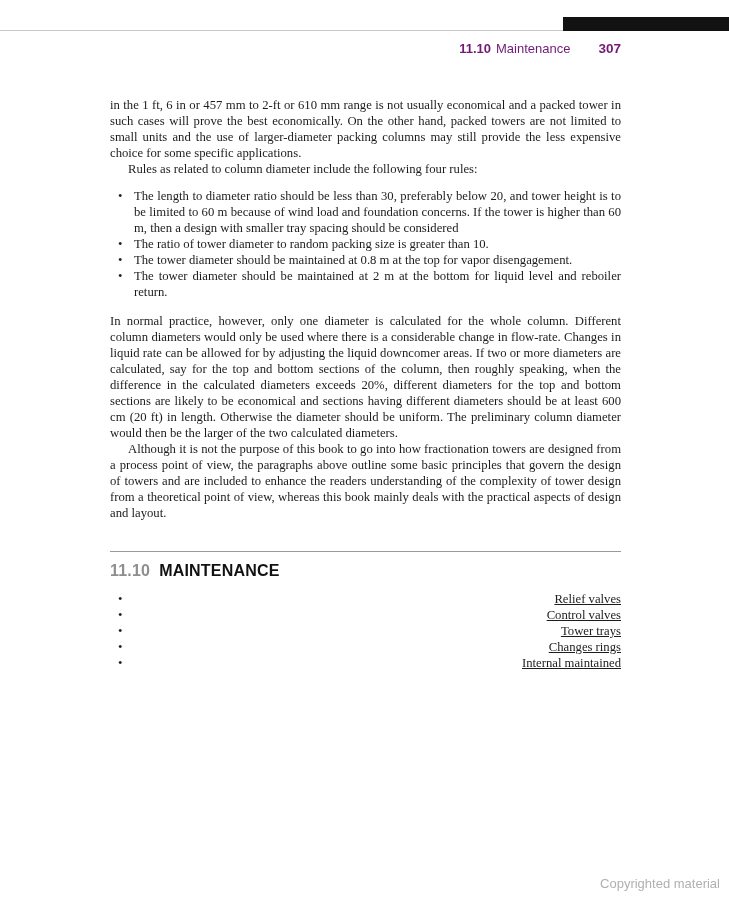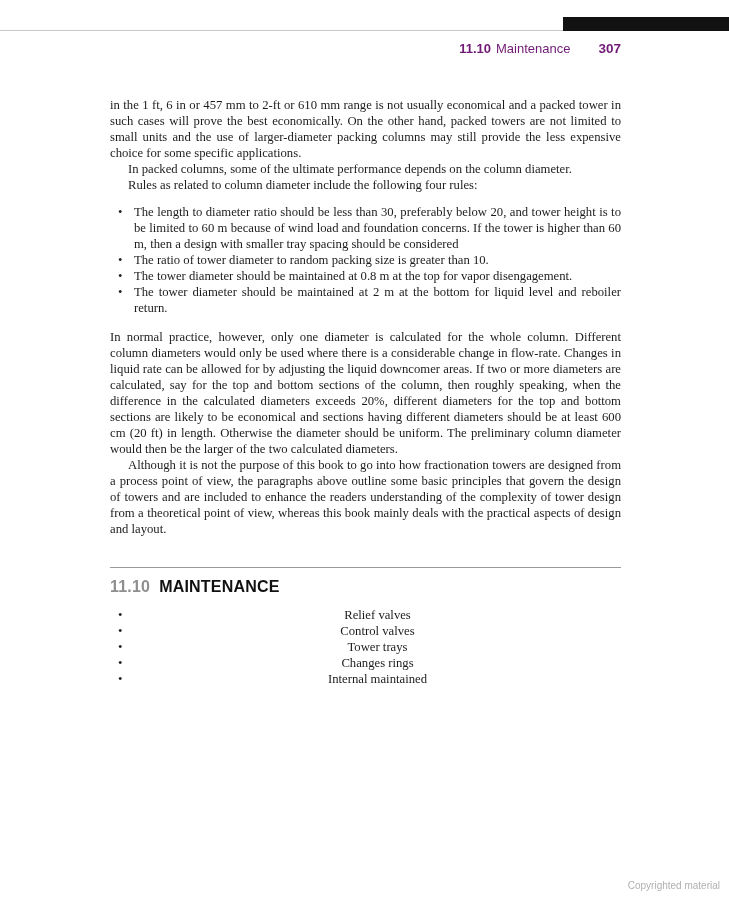--- a/index.html
+++ b/index.html
@@ -63,21 +63,21 @@
   }
   .bullet-item .b {
     flex: none;
     width: 16px;
     margin-left: 8px;
   }
   .bullet-item .bt {
     flex: 1;
     text-align: justify;
   }
-  .bullet-list.plain .bt { text-align: center; }
+  .bullet-list.plain .bt { text-align: right; text-decoration: underline; }
 
   .section-block {
     margin-top: 30px;
   }
   .section-rule {
     height: 1px;
     background: #9a9a9a;
     margin-bottom: 11px;
   }
   .section-heading {
@@ -93,40 +93,39 @@
     margin-right: 9px;
   }
   .lead {
     margin: 0 0 12px 0;
   }
   .copyright {
     position: absolute;
     right: 9px;
     bottom: 9px;
     font-family: "Liberation Sans", sans-serif;
-    font-size: 10px;
+    font-size: 13px;
     color: #b0b0b0;
   }
 </style>
 </head>
 <body>
 
 <div>
 
   <div class="top-rule"></div>
   <div class="top-bar"></div>
 
   <div class="running-head">
     <span class="rh-section">11.10</span><span class="rh-title">Maintenance</span><span class="rh-page">307</span>
   </div>
 
   <div class="content">
 
     <p class="para">in the 1 ft, 6 in or 457 mm to 2-ft or 610 mm range is not usually economical and a packed tower in such cases will prove the best economically. On the other hand, packed towers are not limited to small units and the use of larger-diameter packing columns may still provide the less expensive choice for some specific applications.</p>
-    <p class="para indent">In packed columns, some of the ultimate performance depends on the column diameter.</p>
     <p class="para indent">Rules as related to column diameter include the following four rules:</p>
 
     <div class="bullet-list">
       <div class="bullet-item">
         <span class="b">•</span>
         <div class="bt">The length to diameter ratio should be less than 30, preferably below 20, and tower height is to be limited to 60 m because of wind load and foundation concerns. If the tower is higher than 60 m, then a design with smaller tray spacing should be considered</div>
       </div>
       <div class="bullet-item">
         <span class="b">•</span>
         <div class="bt">The ratio of tower diameter to random packing size is greater than 10.</div>

